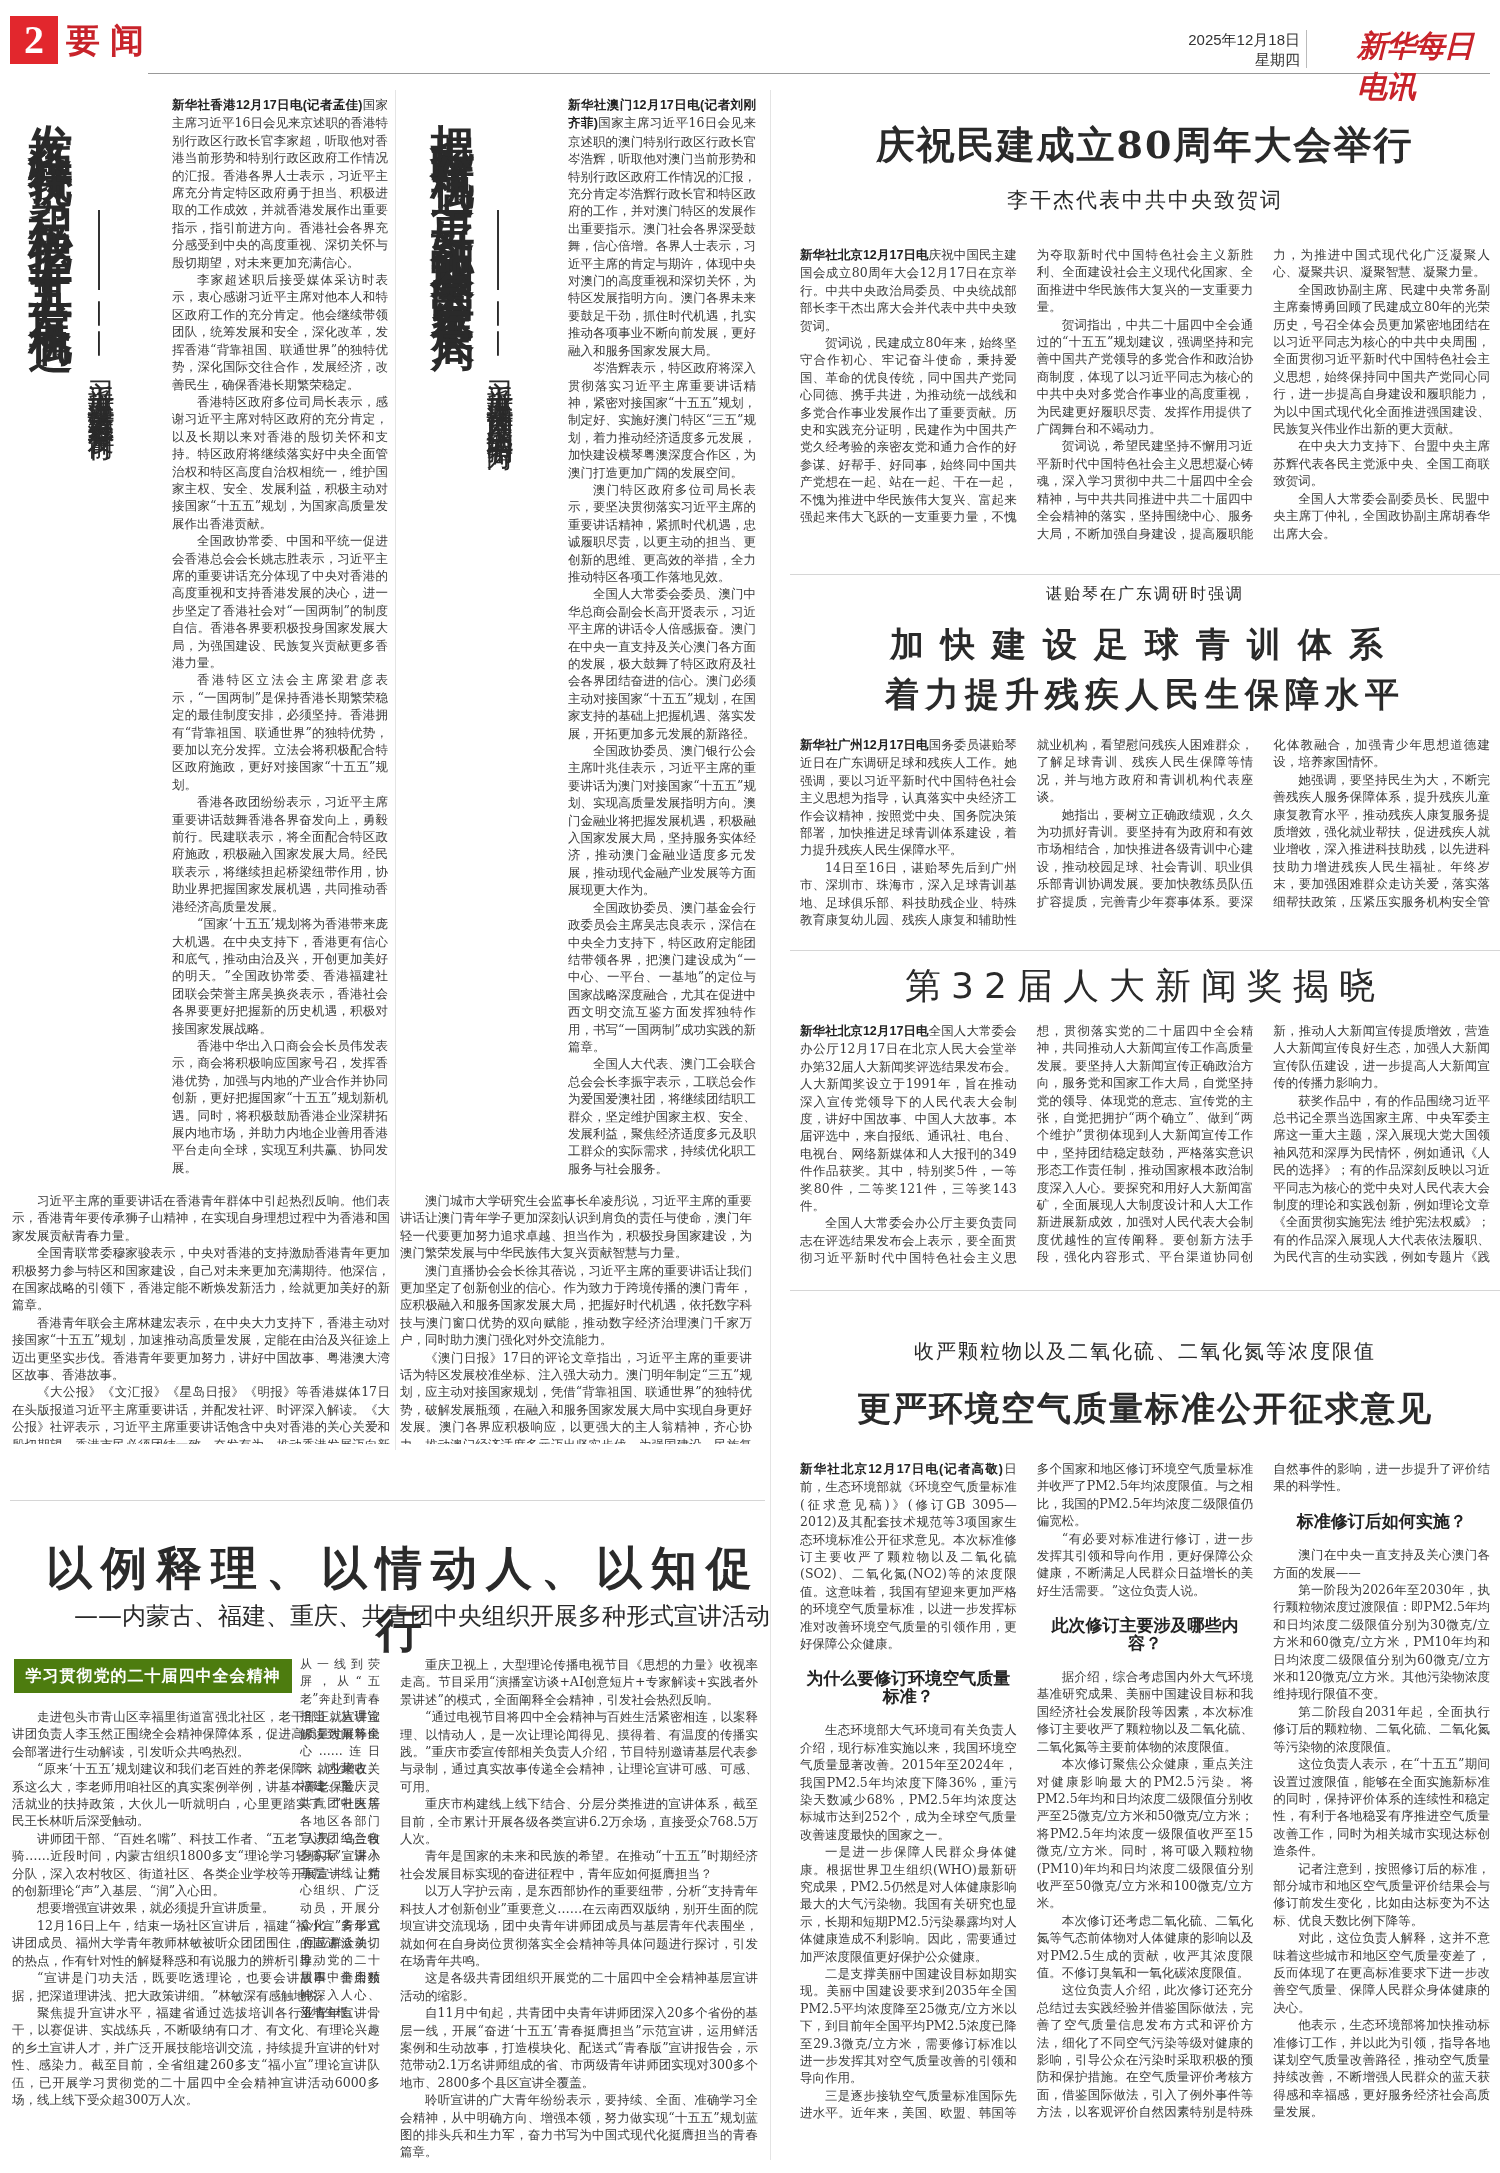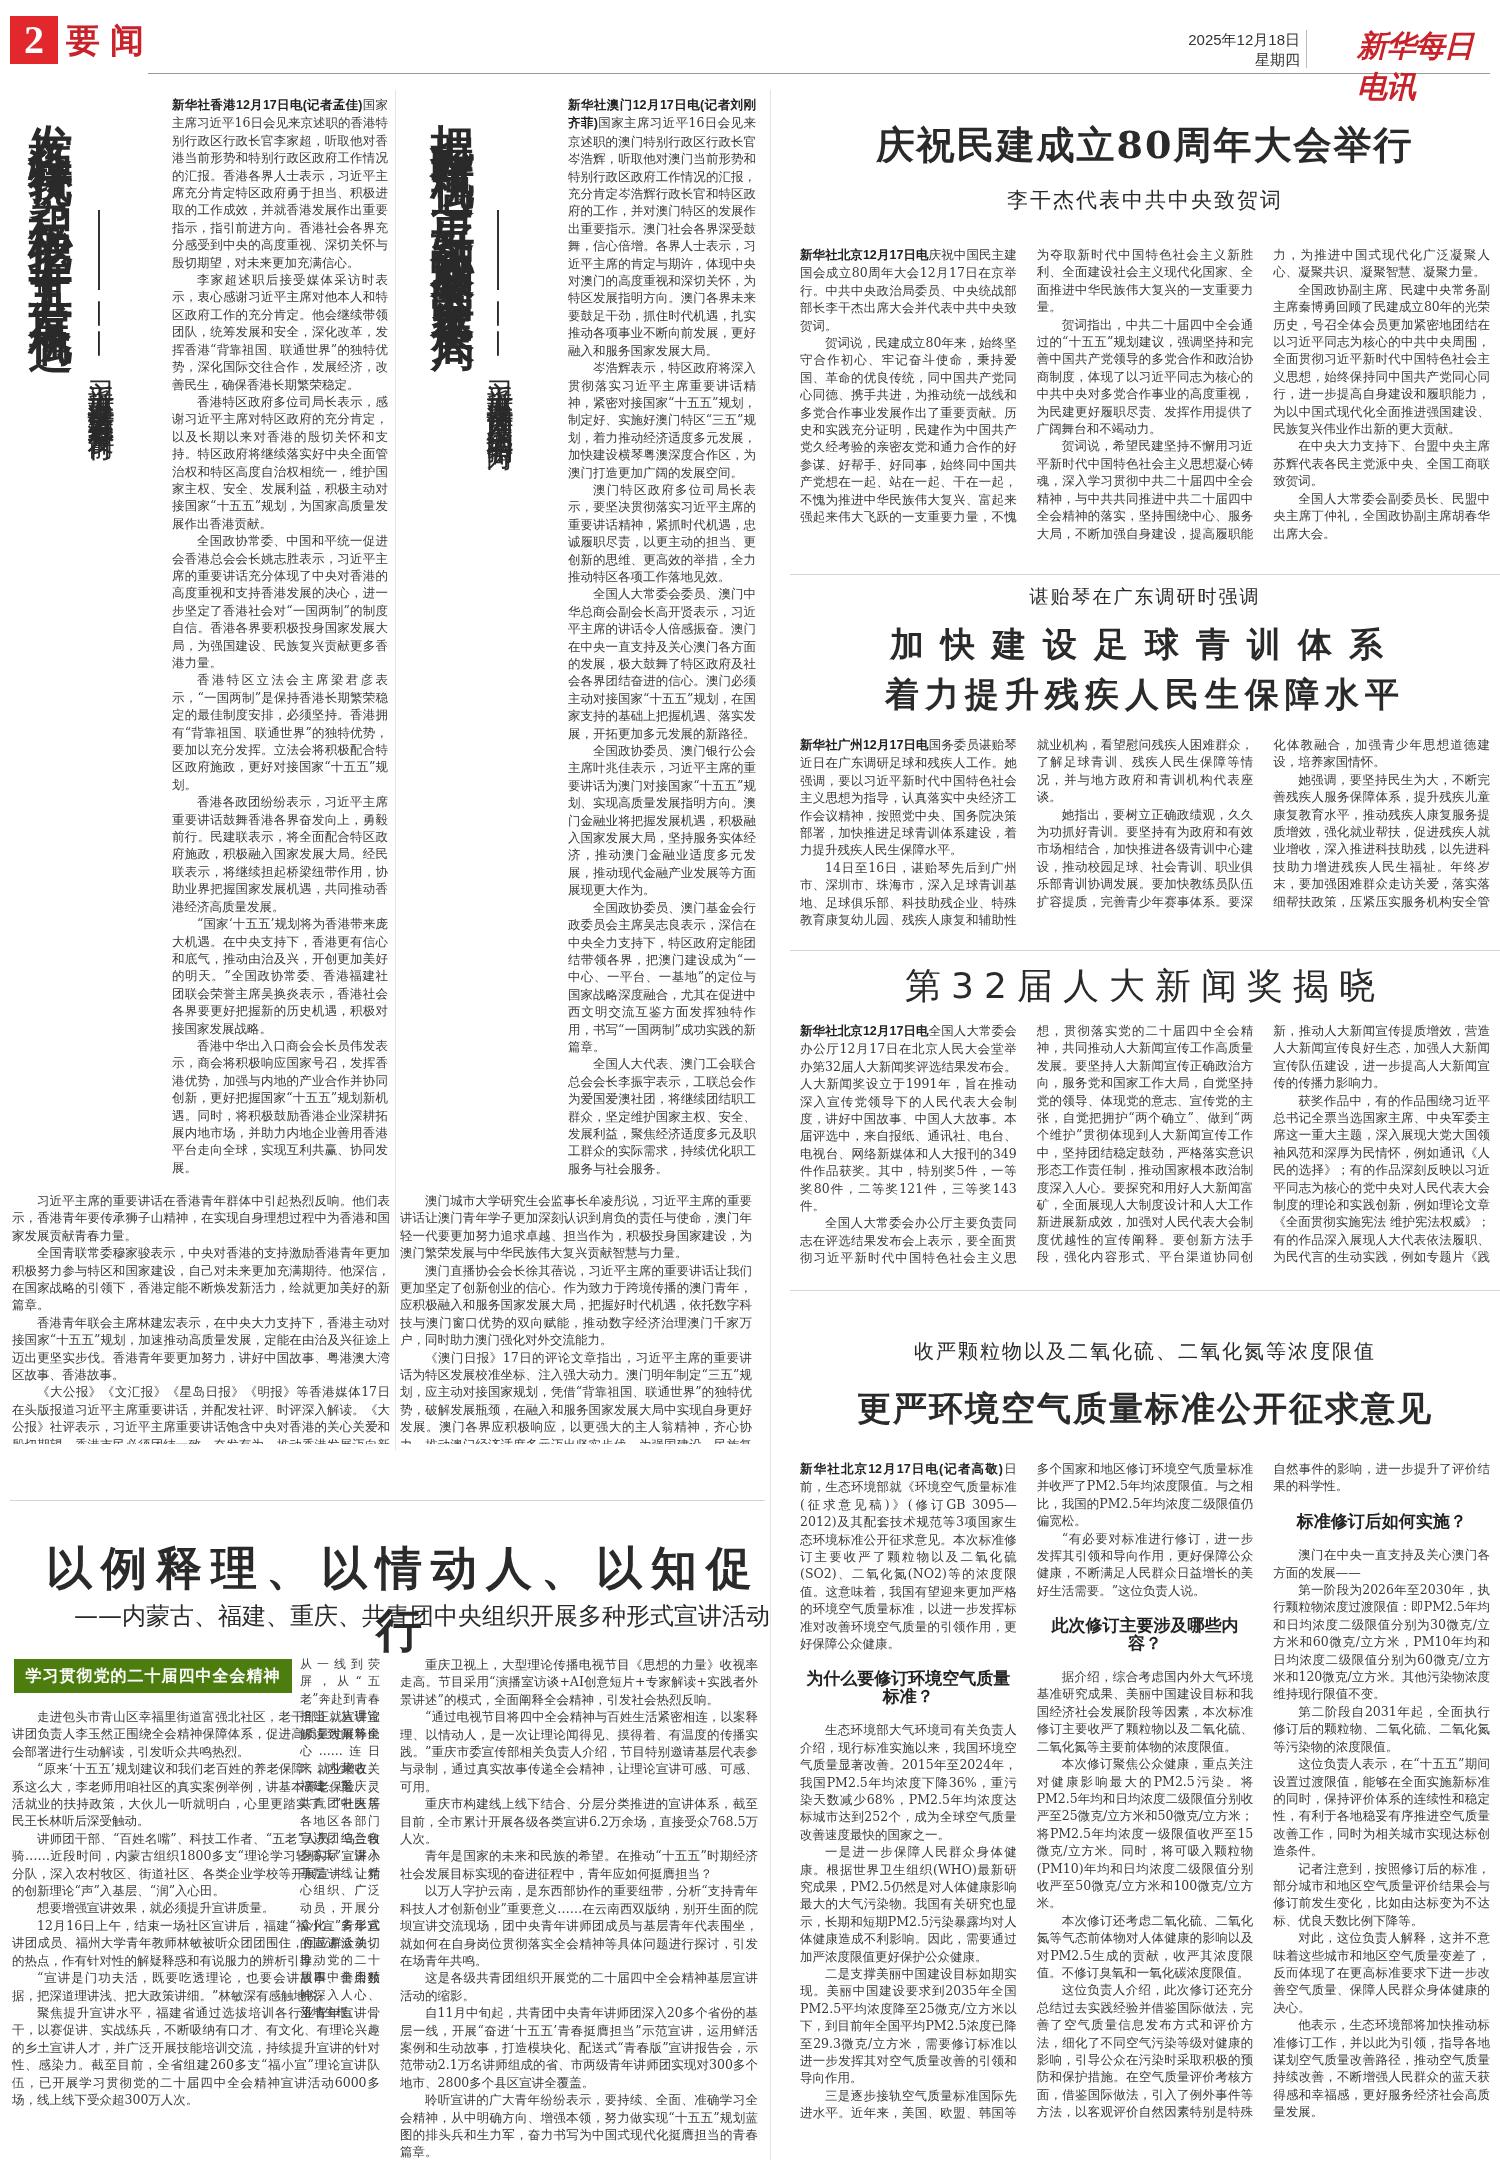--- a/index.html
+++ b/index.html
@@ -100,21 +100,21 @@
   <p class="lead"><span class="dateline">新华社北京12月17日电</span><span>庆祝中国民主建国会成立80周年大会12月17日在京举行。中共中央政治局委员、中央统战部部长李干杰出席大会并代表中共中央致贺词。</span></p>
   <p>贺词说，民建成立80年来，始终坚守合作初心、牢记奋斗使命，秉持爱国、革命的优良传统，同中国共产党同心同德、携手共进，为推动统一战线和多党合作事业发展作出了重要贡献。历史和实践充分证明，民建作为中国共产党久经考验的亲密友党和通力合作的好参谋、好帮手、好同事，始终同中国共产党想在一起、站在一起、干在一起，不愧为推进中华民族伟大复兴、富起来强起来伟大飞跃的一支重要力量，不愧为夺取新时代中国特色社会主义新胜利、全面建设社会主义现代化国家、全面推进中华民族伟大复兴的一支重要力量。</p>
   <p>贺词指出，中共二十届四中全会通过的“十五五”规划建议，强调坚持和完善中国共产党领导的多党合作和政治协商制度，体现了以习近平同志为核心的中共中央对多党合作事业的高度重视，为民建更好履职尽责、发挥作用提供了广阔舞台和不竭动力。</p>
   <p>贺词说，希望民建坚持不懈用习近平新时代中国特色社会主义思想凝心铸魂，深入学习贯彻中共二十届四中全会精神，与中共共同推进中共二十届四中全会精神的落实，坚持围绕中心、服务大局，不断加强自身建设，提高履职能力，为推进中国式现代化广泛凝聚人心、凝聚共识、凝聚智慧、凝聚力量。</p>
   <p>全国政协副主席、民建中央常务副主席秦博勇回顾了民建成立80年的光荣历史，号召全体会员更加紧密地团结在以习近平同志为核心的中共中央周围，全面贯彻习近平新时代中国特色社会主义思想，始终保持同中国共产党同心同行，进一步提高自身建设和履职能力，为以中国式现代化全面推进强国建设、民族复兴伟业作出新的更大贡献。</p>
   <p>在中央大力支持下、台盟中央主席苏辉代表各民主党派中央、全国工商联致贺词。</p>
   <p>全国人大常委会副委员长、民盟中央主席丁仲礼，全国政协副主席胡春华出席大会。</p>
 </div>
 <div class="divider" style="left:790px; top:574px; width:710px;"></div>
 
-<div class="hl hl-sub" style="left:790px; top:584px; width:710px; font-size:19px;">谌贻琴在广东调研时强调</div>
+<div class="hl hl-sub" style="left:790px; top:584px; width:710px; font-size:16px;">谌贻琴在广东调研时强调</div>
 <div class="hl hl-big" style="left:790px; top:622px; width:710px; font-size:34px; letter-spacing:17px;">加快建设足球青训体系</div>
 <div class="hl hl-big" style="left:790px; top:672px; width:710px; font-size:34px; letter-spacing:6px;">着力提升残疾人民生保障水平</div>
 <div class="col" style="left:800px; top:736px; width:690px; height:200px; column-count:3; column-gap:20px;">
   <p class="lead"><span class="dateline">新华社广州12月17日电</span><span>国务委员谌贻琴近日在广东调研足球和残疾人工作。她强调，要以习近平新时代中国特色社会主义思想为指导，认真落实中央经济工作会议精神，按照党中央、国务院决策部署，加快推进足球青训体系建设，着力提升残疾人民生保障水平。</span></p>
   <p>14日至16日，谌贻琴先后到广州市、深圳市、珠海市，深入足球青训基地、足球俱乐部、科技助残企业、特殊教育康复幼儿园、残疾人康复和辅助性就业机构，看望慰问残疾人困难群众，了解足球青训、残疾人民生保障等情况，并与地方政府和青训机构代表座谈。</p>
   <p>她指出，要树立正确政绩观，久久为功抓好青训。要坚持有为政府和有效市场相结合，加快推进各级青训中心建设，推动校园足球、社会青训、职业俱乐部青训协调发展。要加快教练员队伍扩容提质，完善青少年赛事体系。要深化体教融合，加强青少年思想道德建设，培养家国情怀。</p>
   <p>她强调，要坚持民生为大，不断完善残疾人服务保障体系，提升残疾儿童康复教育水平，推动残疾人康复服务提质增效，强化就业帮扶，促进残疾人就业增收，深入推进科技助残，以先进科技助力增进残疾人民生福祉。年终岁末，要加强困难群众走访关爱，落实落细帮扶政策，压紧压实服务机构安全管理责任，确保困难群众温暖过冬、安全过节。</p>
 </div>
 <div class="divider" style="left:790px; top:950px; width:710px;"></div>
 

